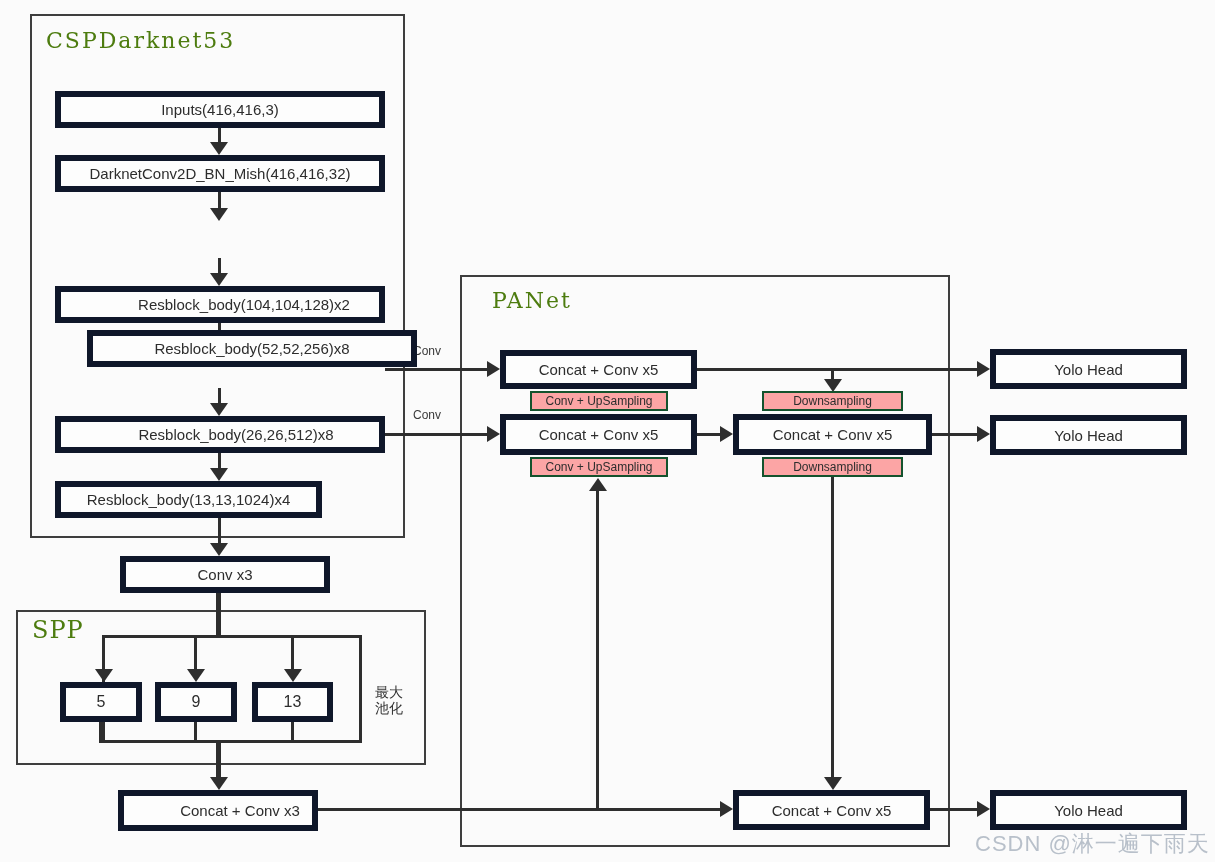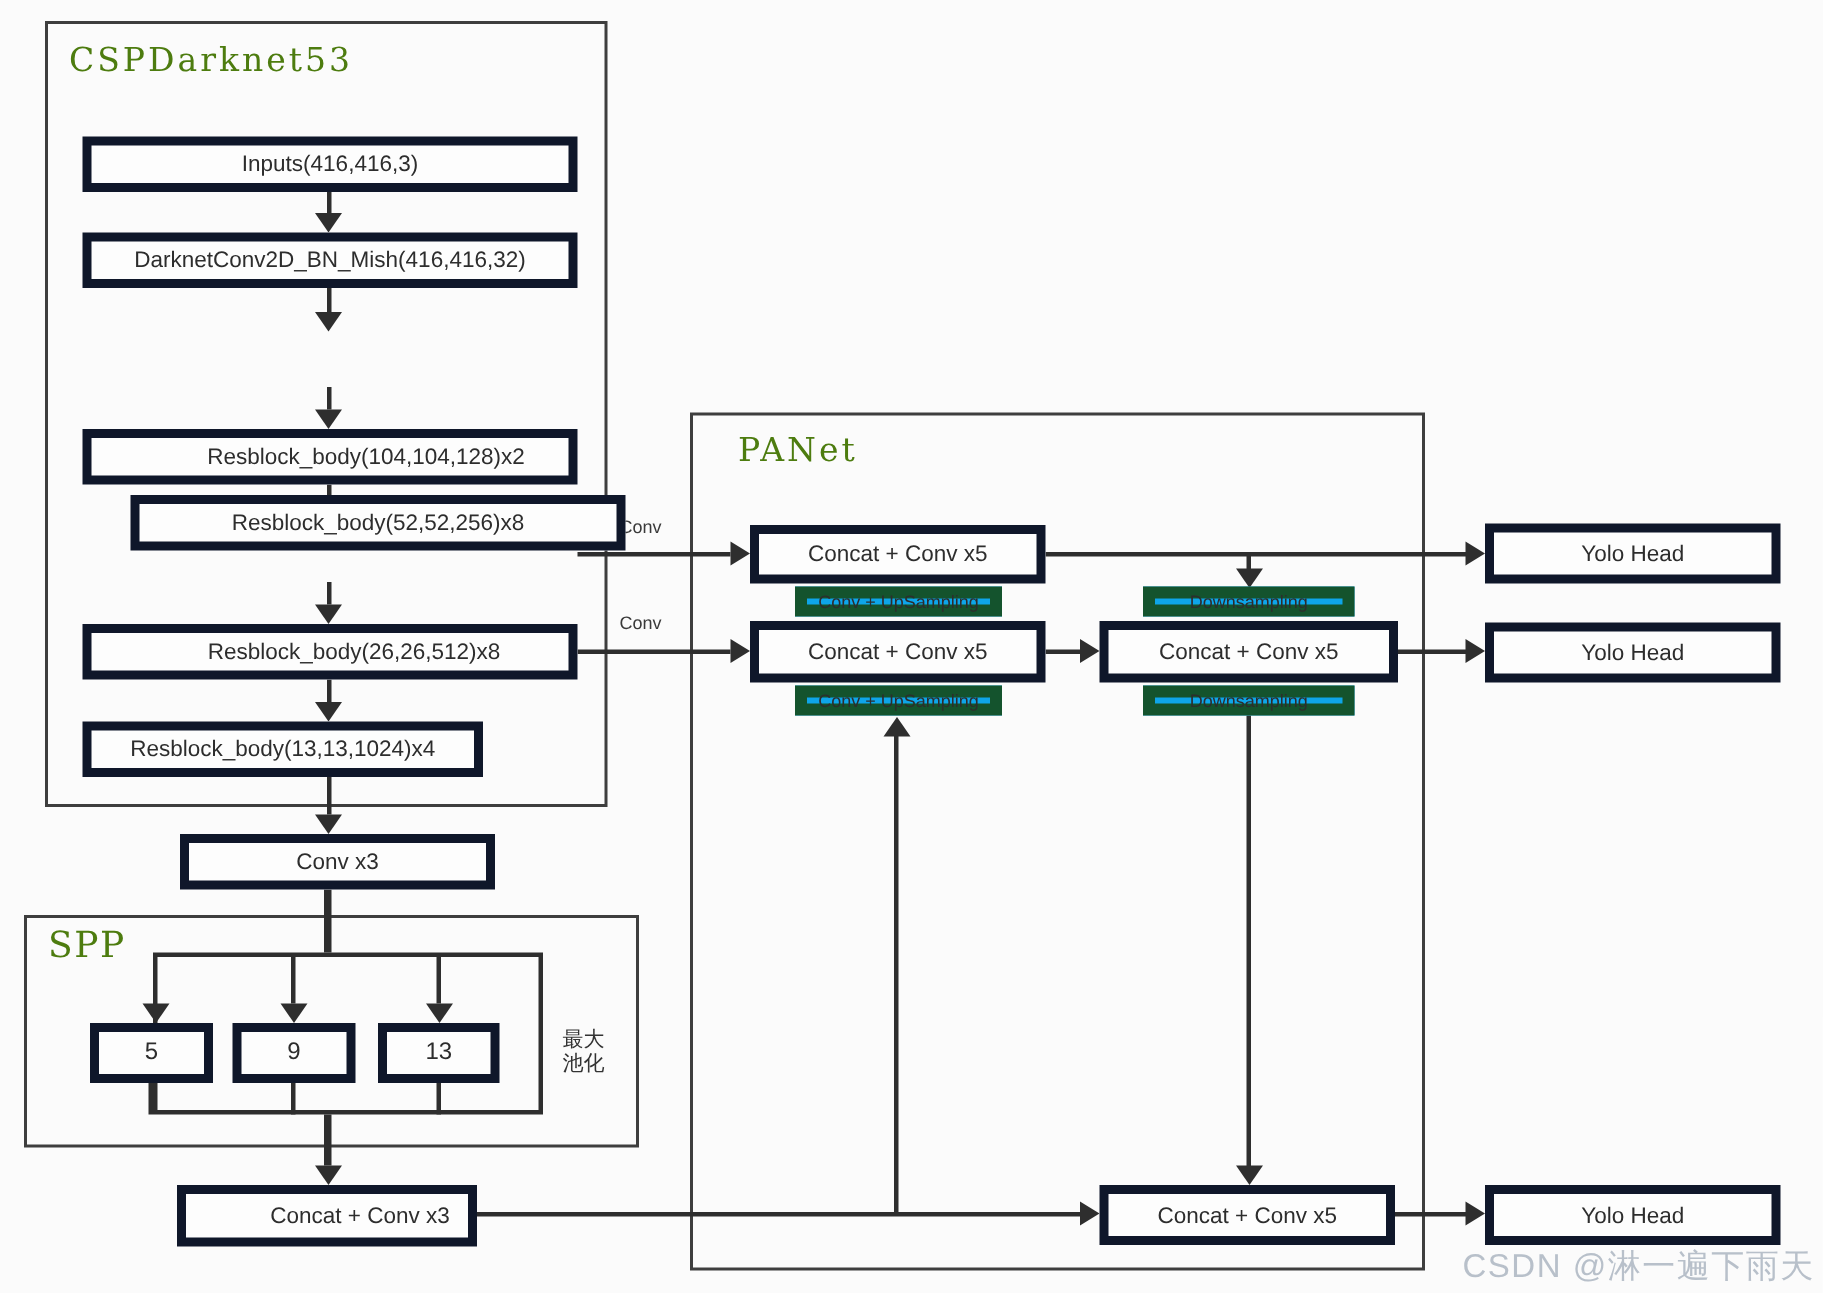--- a/index.html
+++ b/index.html
@@ -8,21 +8,21 @@
     font-family:"Liberation Sans", sans-serif;color:#2f2f2f;overflow:hidden;
   }
   .gbox{position:absolute;border:2px solid #3e3e3e;background:transparent;box-sizing:border-box;}
   .gtitle{position:absolute;font-family:"DejaVu Serif", serif;font-size:22px;color:#4d7c0f;letter-spacing:2px;white-space:nowrap;}
   .nbox{
     position:absolute;border:6px solid #0f172a;background:#fdfdfd;box-sizing:border-box;
     display:flex;align-items:center;justify-content:center;
     font-size:15px;color:#2d2d2d;white-space:nowrap;z-index:5;
   }
   .sbox{
-    position:absolute;border:8px solid #14532d;background:#0ea5e9;box-sizing:border-box;
+    position:absolute;border:2px solid #14532d;background:#fca5a5;box-sizing:border-box;
     display:flex;align-items:center;justify-content:center;
     font-size:12px;color:#2d2d2d;white-space:nowrap;z-index:6;
   }
   .vline{position:absolute;width:3px;background:#2e2e2e;z-index:2;}
   .vline.thick{width:5px;}
   .hline{position:absolute;height:3px;background:#2e2e2e;z-index:2;}
   .tri-down{position:absolute;width:0;height:0;border-left:9px solid transparent;border-right:9px solid transparent;border-top:13px solid #2e2e2e;z-index:3;}
   .tri-up{position:absolute;width:0;height:0;border-left:9px solid transparent;border-right:9px solid transparent;border-bottom:13px solid #2e2e2e;z-index:3;}
   .tri-right{position:absolute;width:0;height:0;border-top:8px solid transparent;border-bottom:8px solid transparent;border-left:13px solid #2e2e2e;z-index:3;}
   .edge-label{position:absolute;font-size:12px;color:#3a3a3a;z-index:4;white-space:nowrap;}

